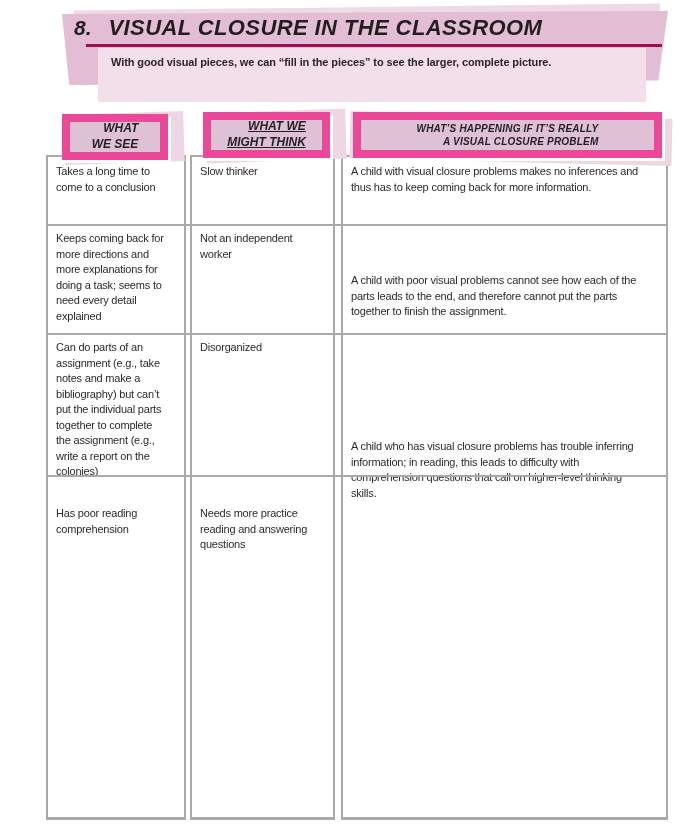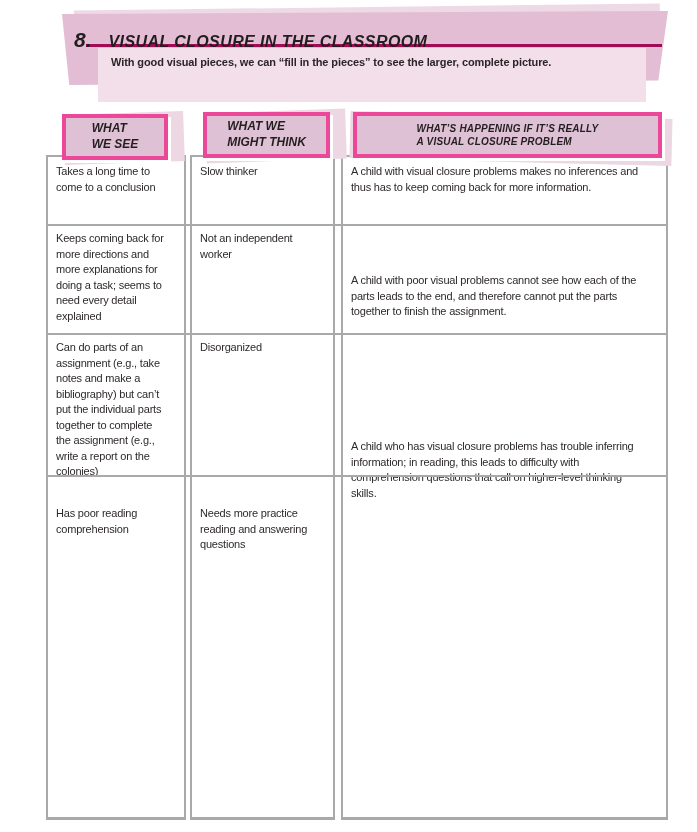--- a/index.html
+++ b/index.html
@@ -20,21 +20,21 @@
   }
   .title-line {
     position:absolute; left:86px; top:44px; width:576px; height:3px;
     background:#a10d55;
   }
   .banner-title {
     position:absolute; left:74px; top:15px; display:flex; gap:17px;
     align-items:baseline; font-style:italic; font-weight:bold; color:#221d1f;
   }
   .pnum  { font-size:21px; }
-  .ptitle{ font-size:16px; letter-spacing:0.4px;margin-top:18px; }
+  .ptitle{ font-size:22px; letter-spacing:0.4px; }
   .sub-box {
     position:absolute; left:98px; top:48px; width:548px; height:54px;
     background:#f2dfea;
   }
   .sub-text {
     margin:8px 0 0 13px; font-size:11px; font-weight:bold; color:#2b2527;
     letter-spacing:-0.1px;
   }
 
   
@@ -58,28 +58,28 @@
     position:absolute; left:0; width:100%; height:2px; background:#a9a9a9;
   }
   .sep1 { top:69px; } .sep2 { top:178px; } .sep3 { top:320px; }
 
   
   .hshadow { position:absolute; background:#ecd7e3; }
   .hs1 { left:64px;  top:113px; width:120px; height:50px; transform:rotate(-2deg); }
   .hs2 { left:206px; top:111px; width:140px; height:50px; transform:rotate(-2deg); }
   .hs3 { left:350px; top:115px; width:322px; height:47px; transform:rotate(1.4deg); }
   .hdr {
-    position:absolute; background:#dfc1d5; border:4px solid #ec4899;
+    position:absolute; background:#dfc1d5; border:8px solid #ec4899;
     box-sizing:border-box; display:flex; align-items:center; justify-content:center;
-    text-align:left; font-weight:bold; font-style:italic; color:#231e20;
+    text-align:right; font-weight:bold; font-style:italic; color:#231e20;
     box-shadow:3px 3px 0 0 #ffffff;
   }
   .hdr span { white-space:pre-line; }
   .h1 { left:62px;  top:114px; width:106px; height:46px; font-size:12px;   line-height:1.3; }
-  .h2 { left:203px; top:112px; width:127px; height:46px; font-size:12px;   line-height:1.3; }
+  .h2 { left:203px; top:112px; width:127px; height:46px; font-size:12px;   line-height:1.3;text-decoration:underline; }
   .h3 { left:353px; top:112px; width:309px; height:46px; font-size:10px; line-height:1.3; letter-spacing:0.2px; }
 </style>
 </head>
 <body>
 
 <div class="page">
 
   <div class="banner-sliver"></div>
   <div class="banner"></div>
   <div class="title-line"></div>

